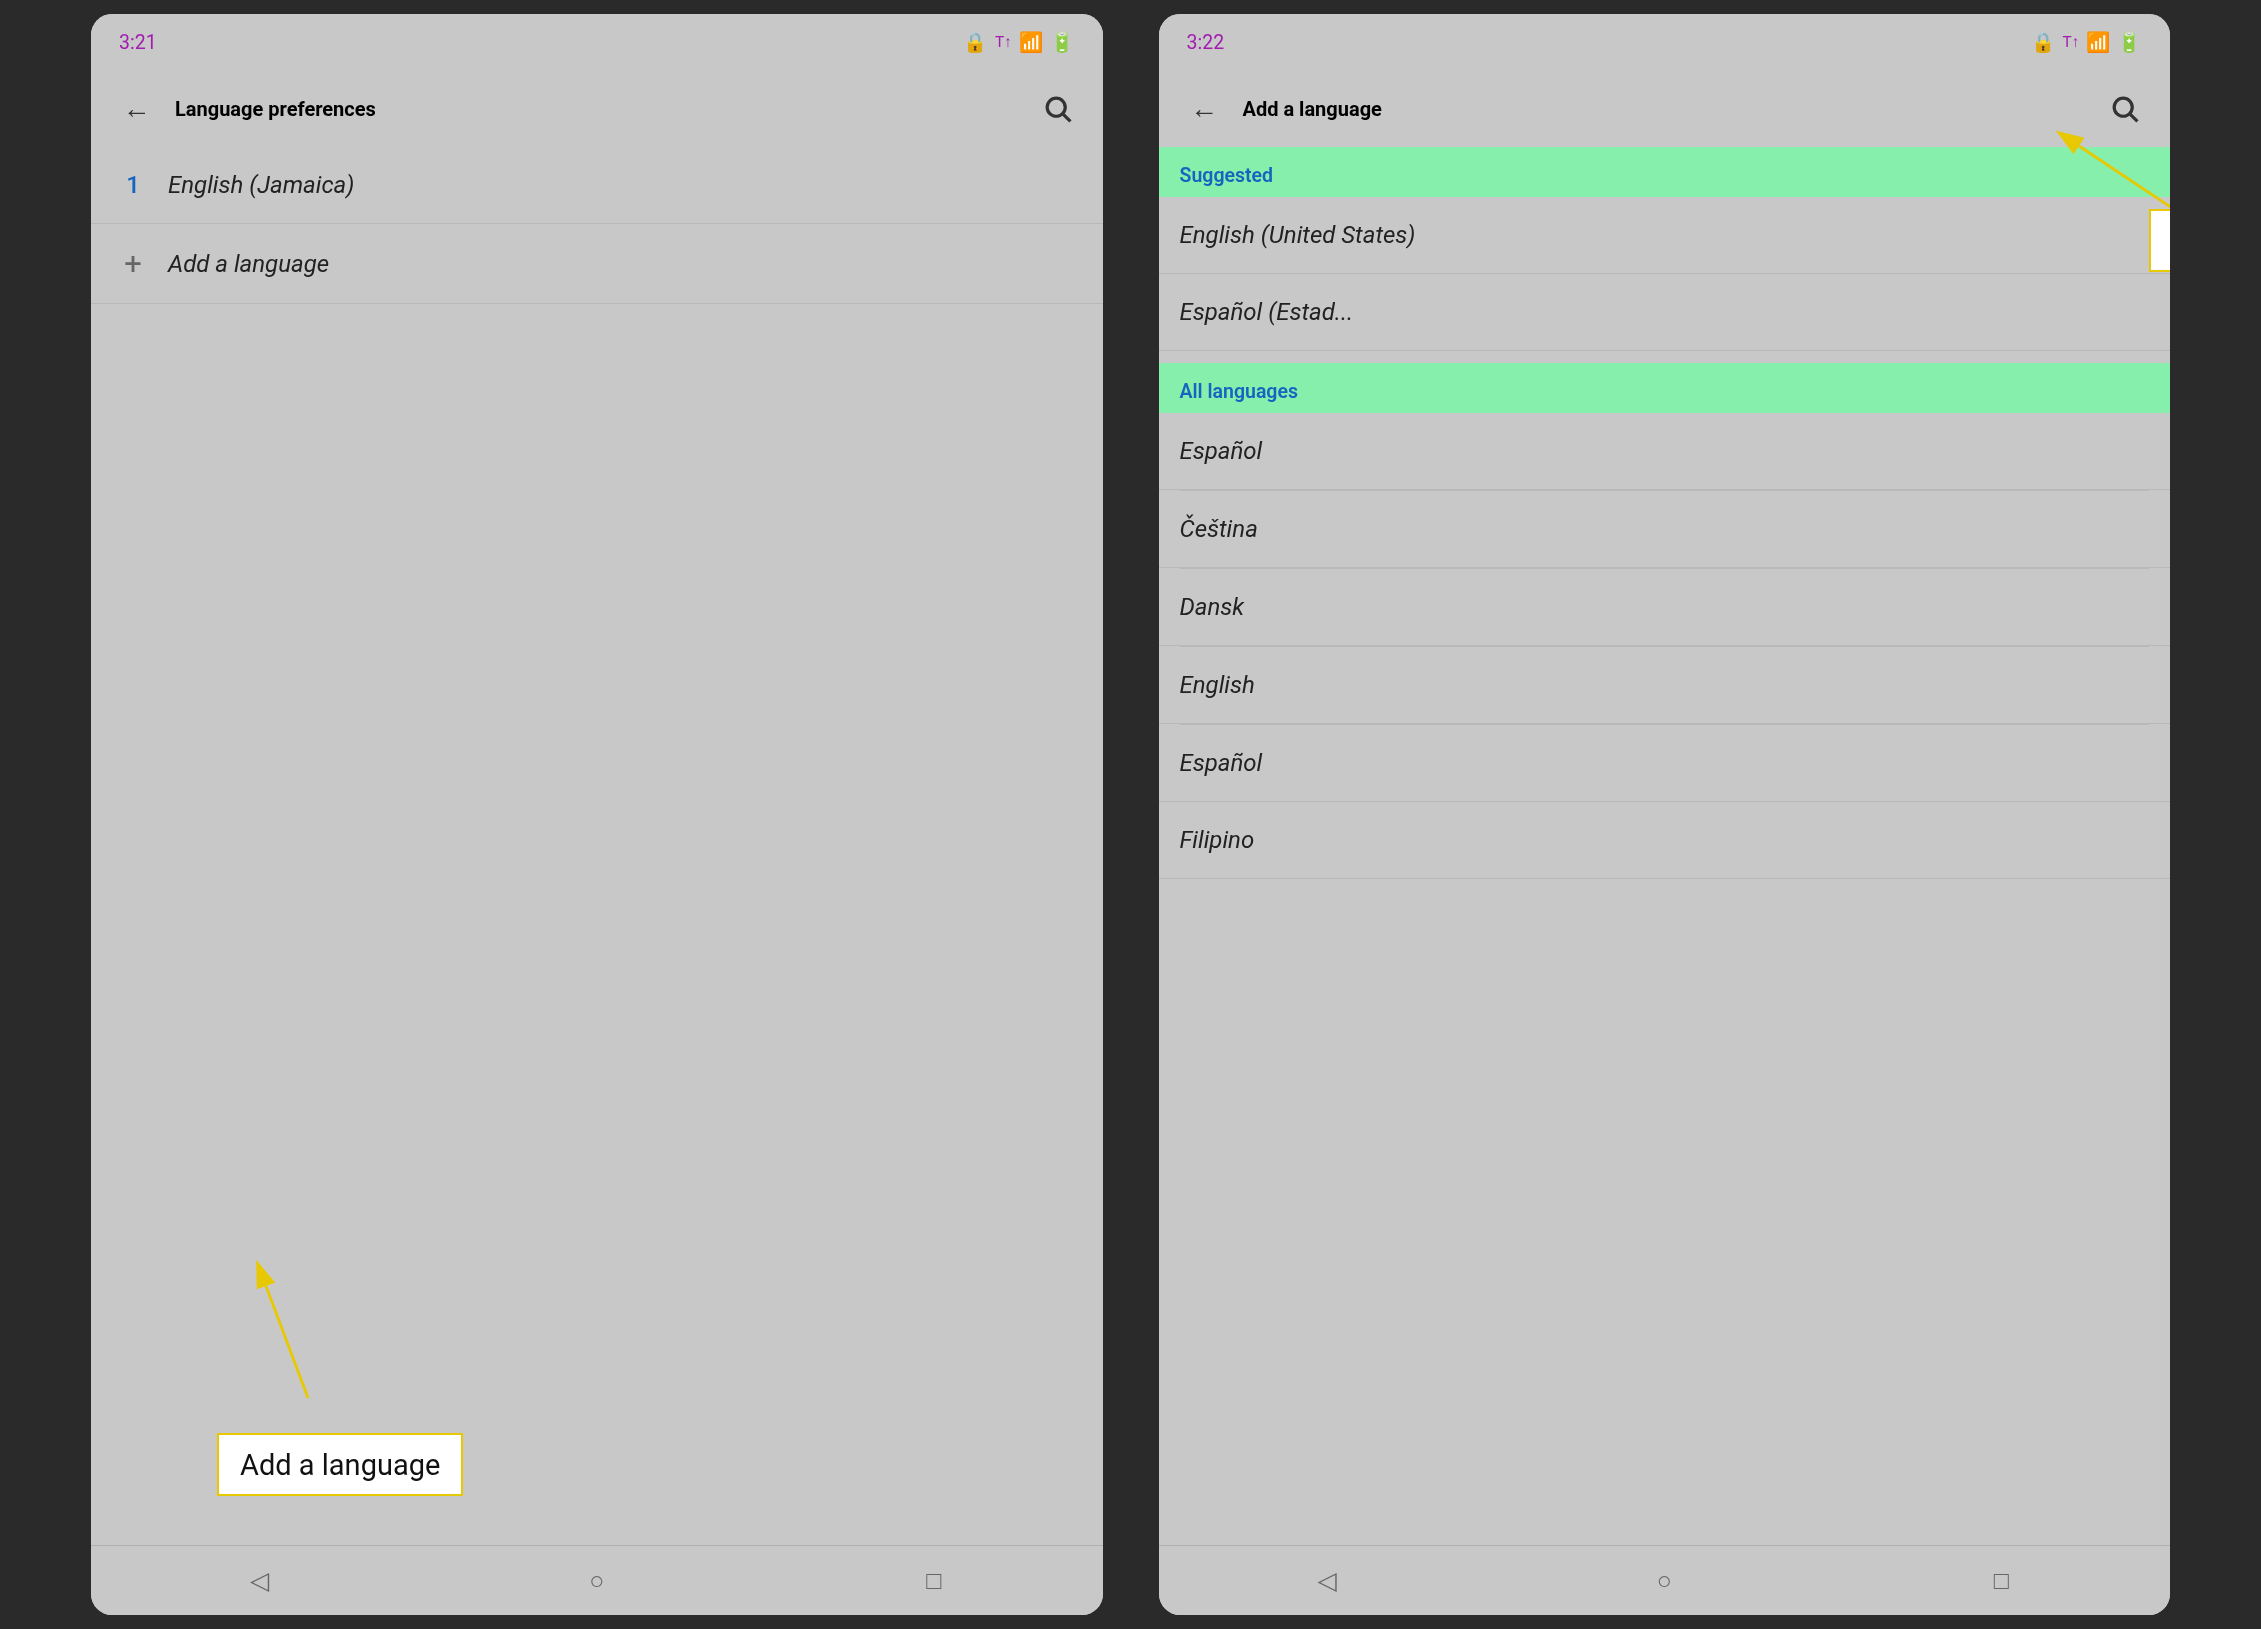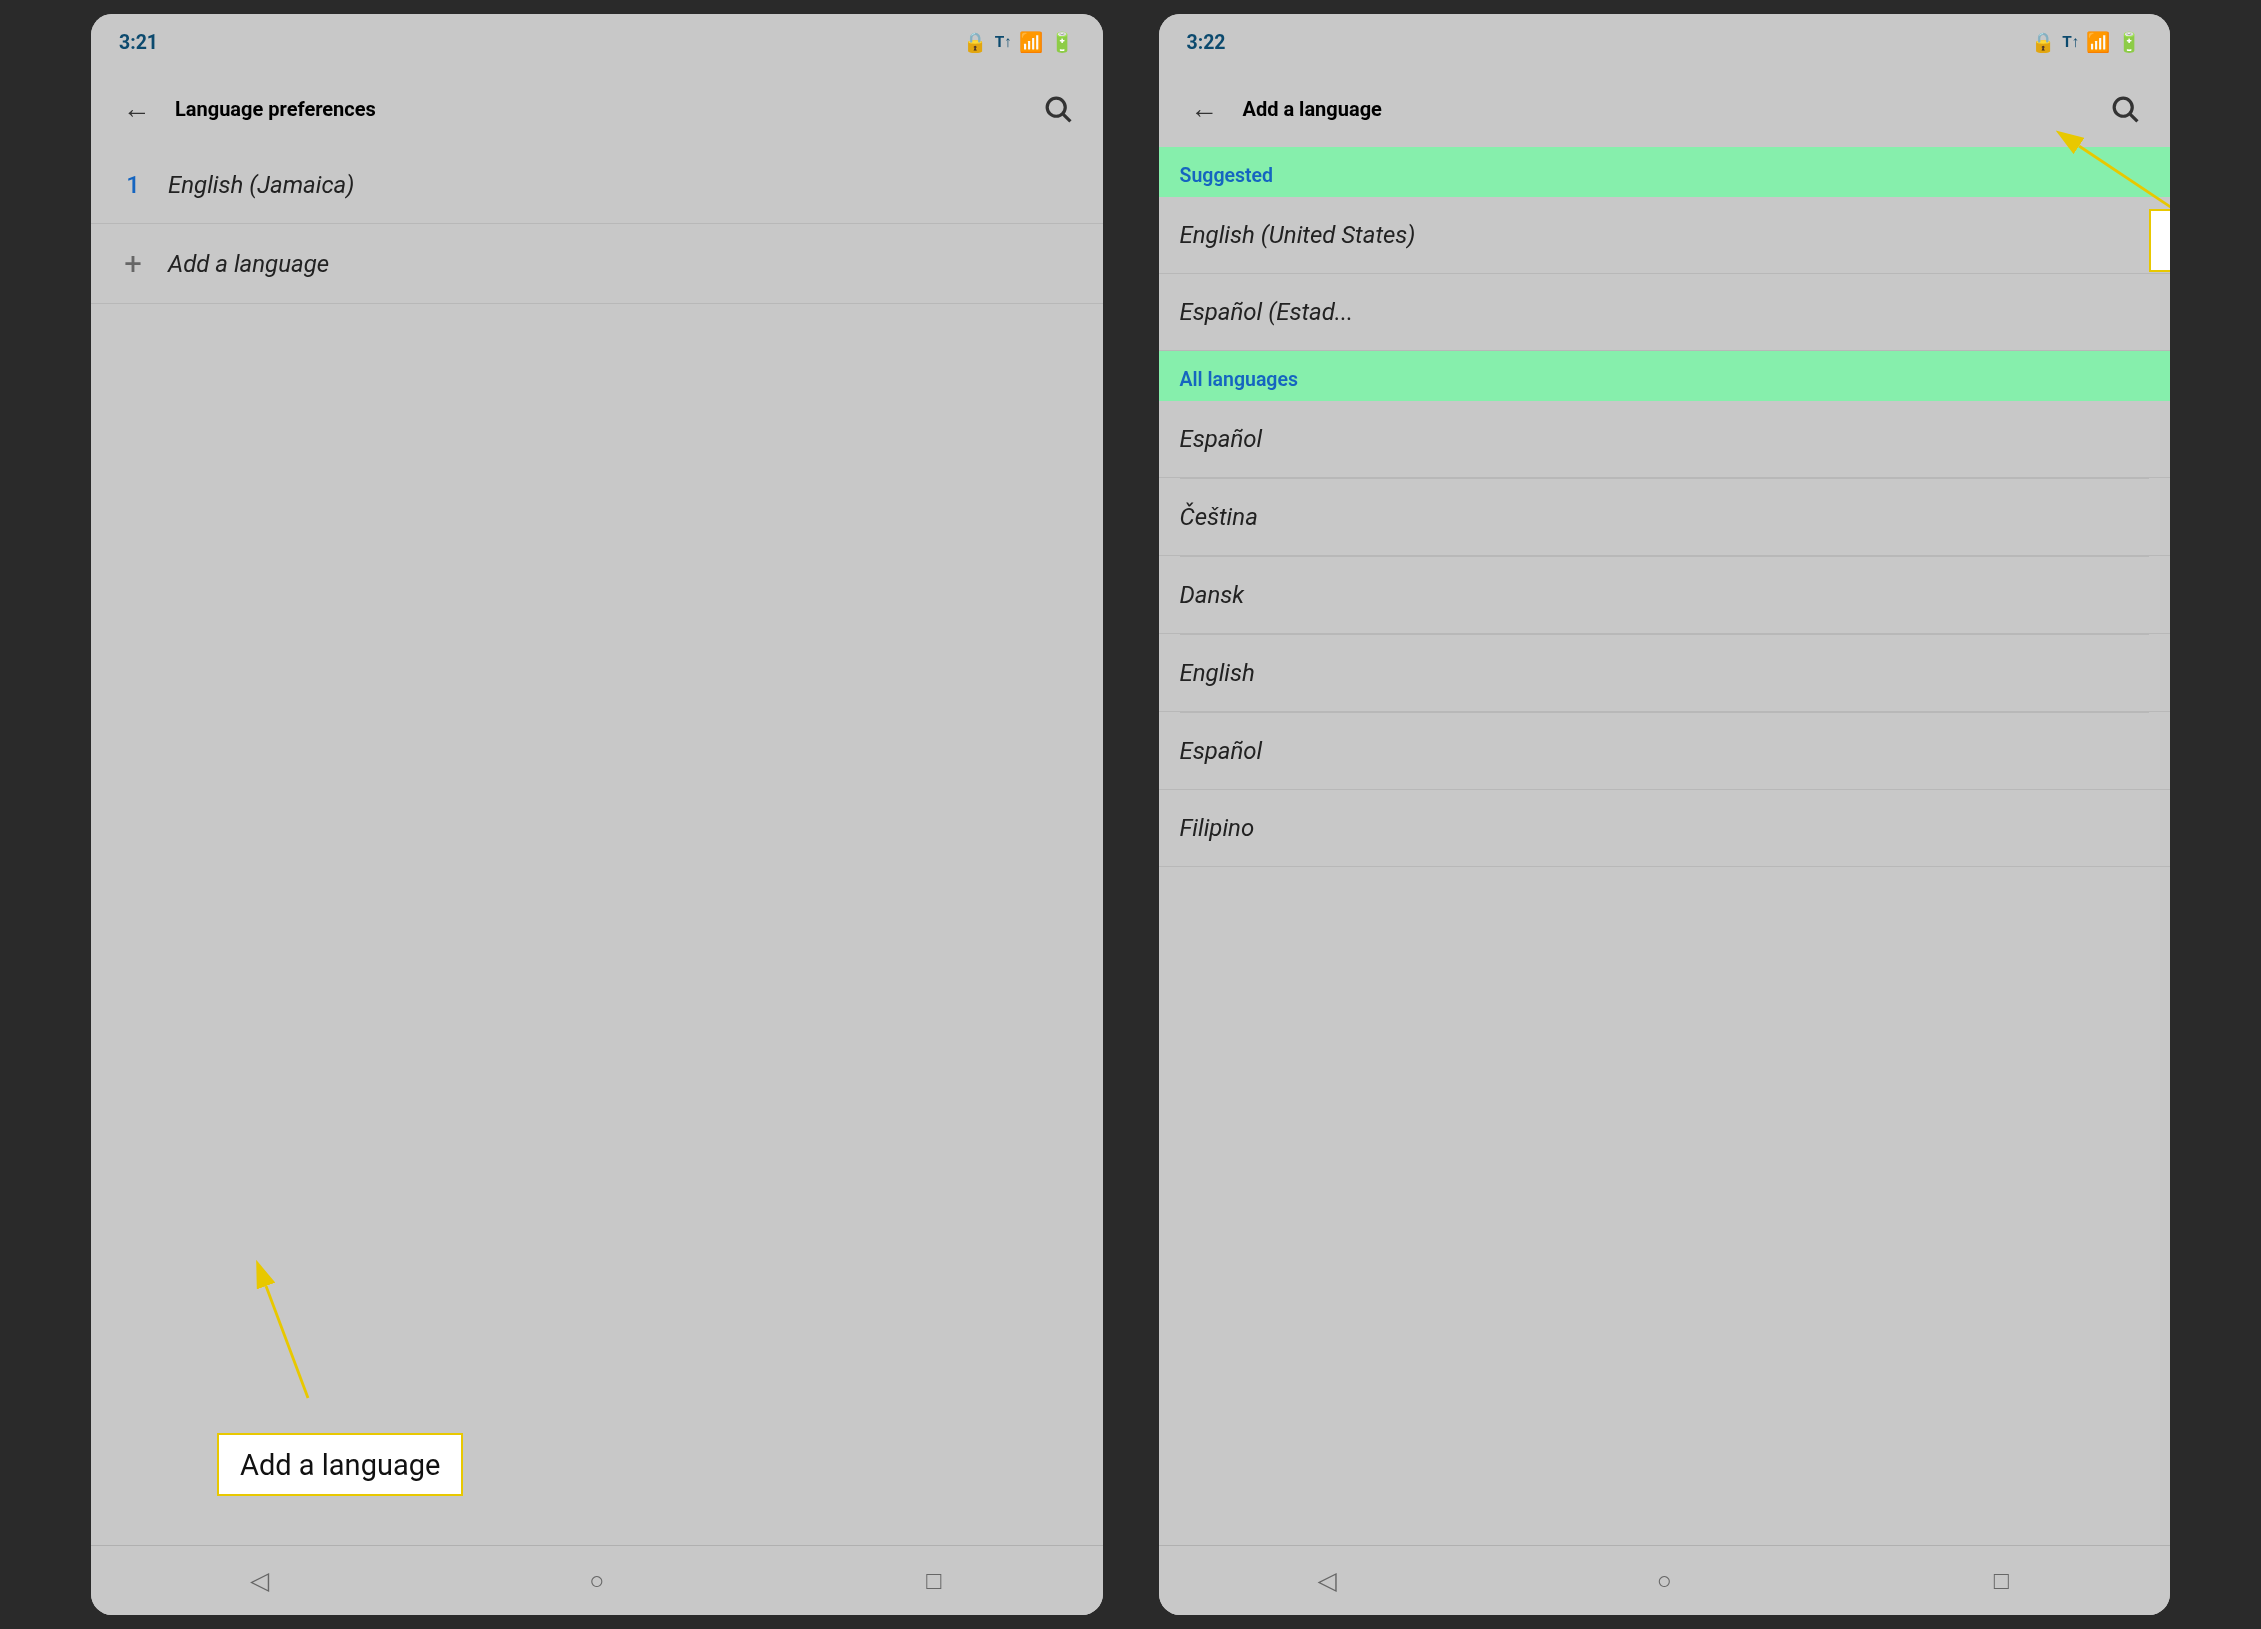--- a/index.html
+++ b/index.html
@@ -41,22 +41,22 @@
 
     
     .status-bar {
       background-color: #c8c8c8;
       height: 56px;
       display: flex;
       align-items: center;
       justify-content: space-between;
       padding: 0 28px;
       font-size: 19.5px;
-      font-weight: 700;
-      color: #0c4a6e;
+      font-weight: 400;
+      color: #a21caf;
     }
 
     .status-bar-left {
       display: flex;
       align-items: center;
       gap: 7px;
     }
 
     .status-bar-right {
       display: flex;
@@ -290,21 +290,21 @@
     <div class="list-item">
       <div class="list-item-text">English (United States)</div>
     </div>
 
     <div class="divider"></div>
 
     <div class="list-item">
       <div class="list-item-text">Español (Estad...</div>
     </div>
 
-    <div class="section-label" style="color:#1565C0; padding: 17px 21px 9.8px;">All languages</div>
+    <div class="section-label" style="color:#1565C0; padding: 17px 21px 9.8px; margin-top: 12px;">All languages</div>
 
     <div class="list-item">
       <div class="list-item-text">Español</div>
     </div>
     <div class="divider"></div>
 
     <div class="list-item">
       <div class="list-item-text">Čeština</div>
     </div>
     <div class="divider"></div>

